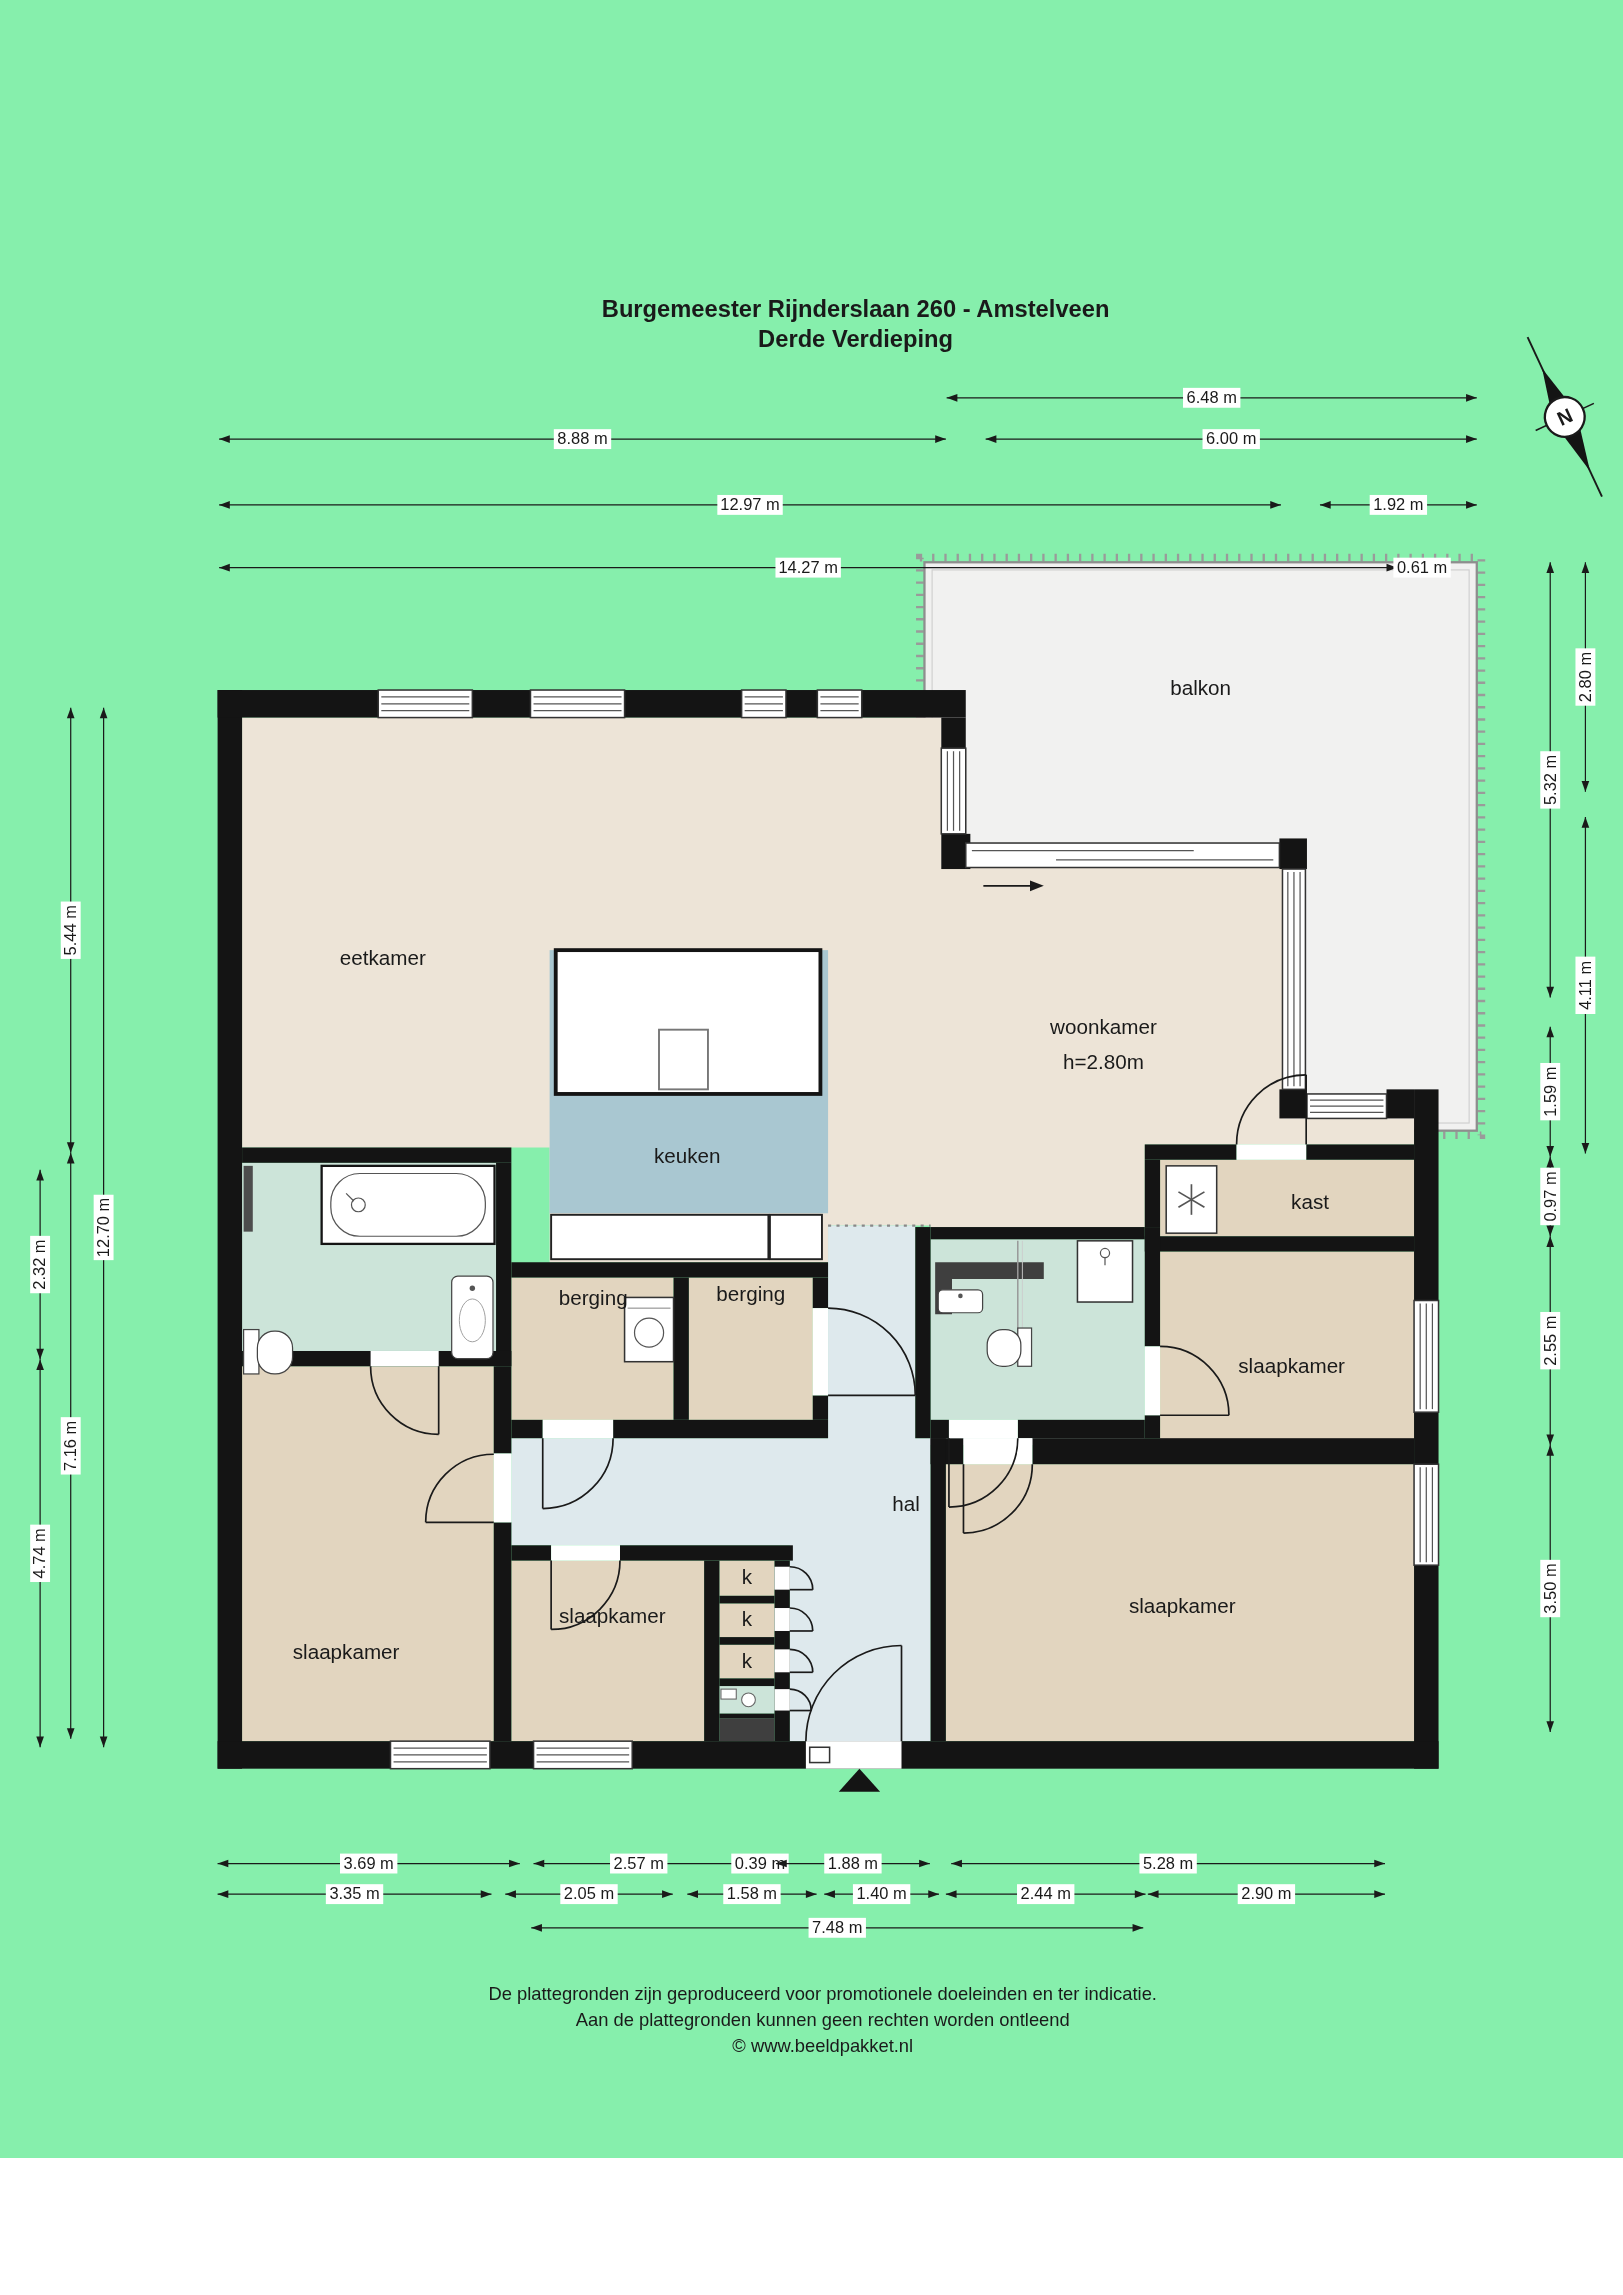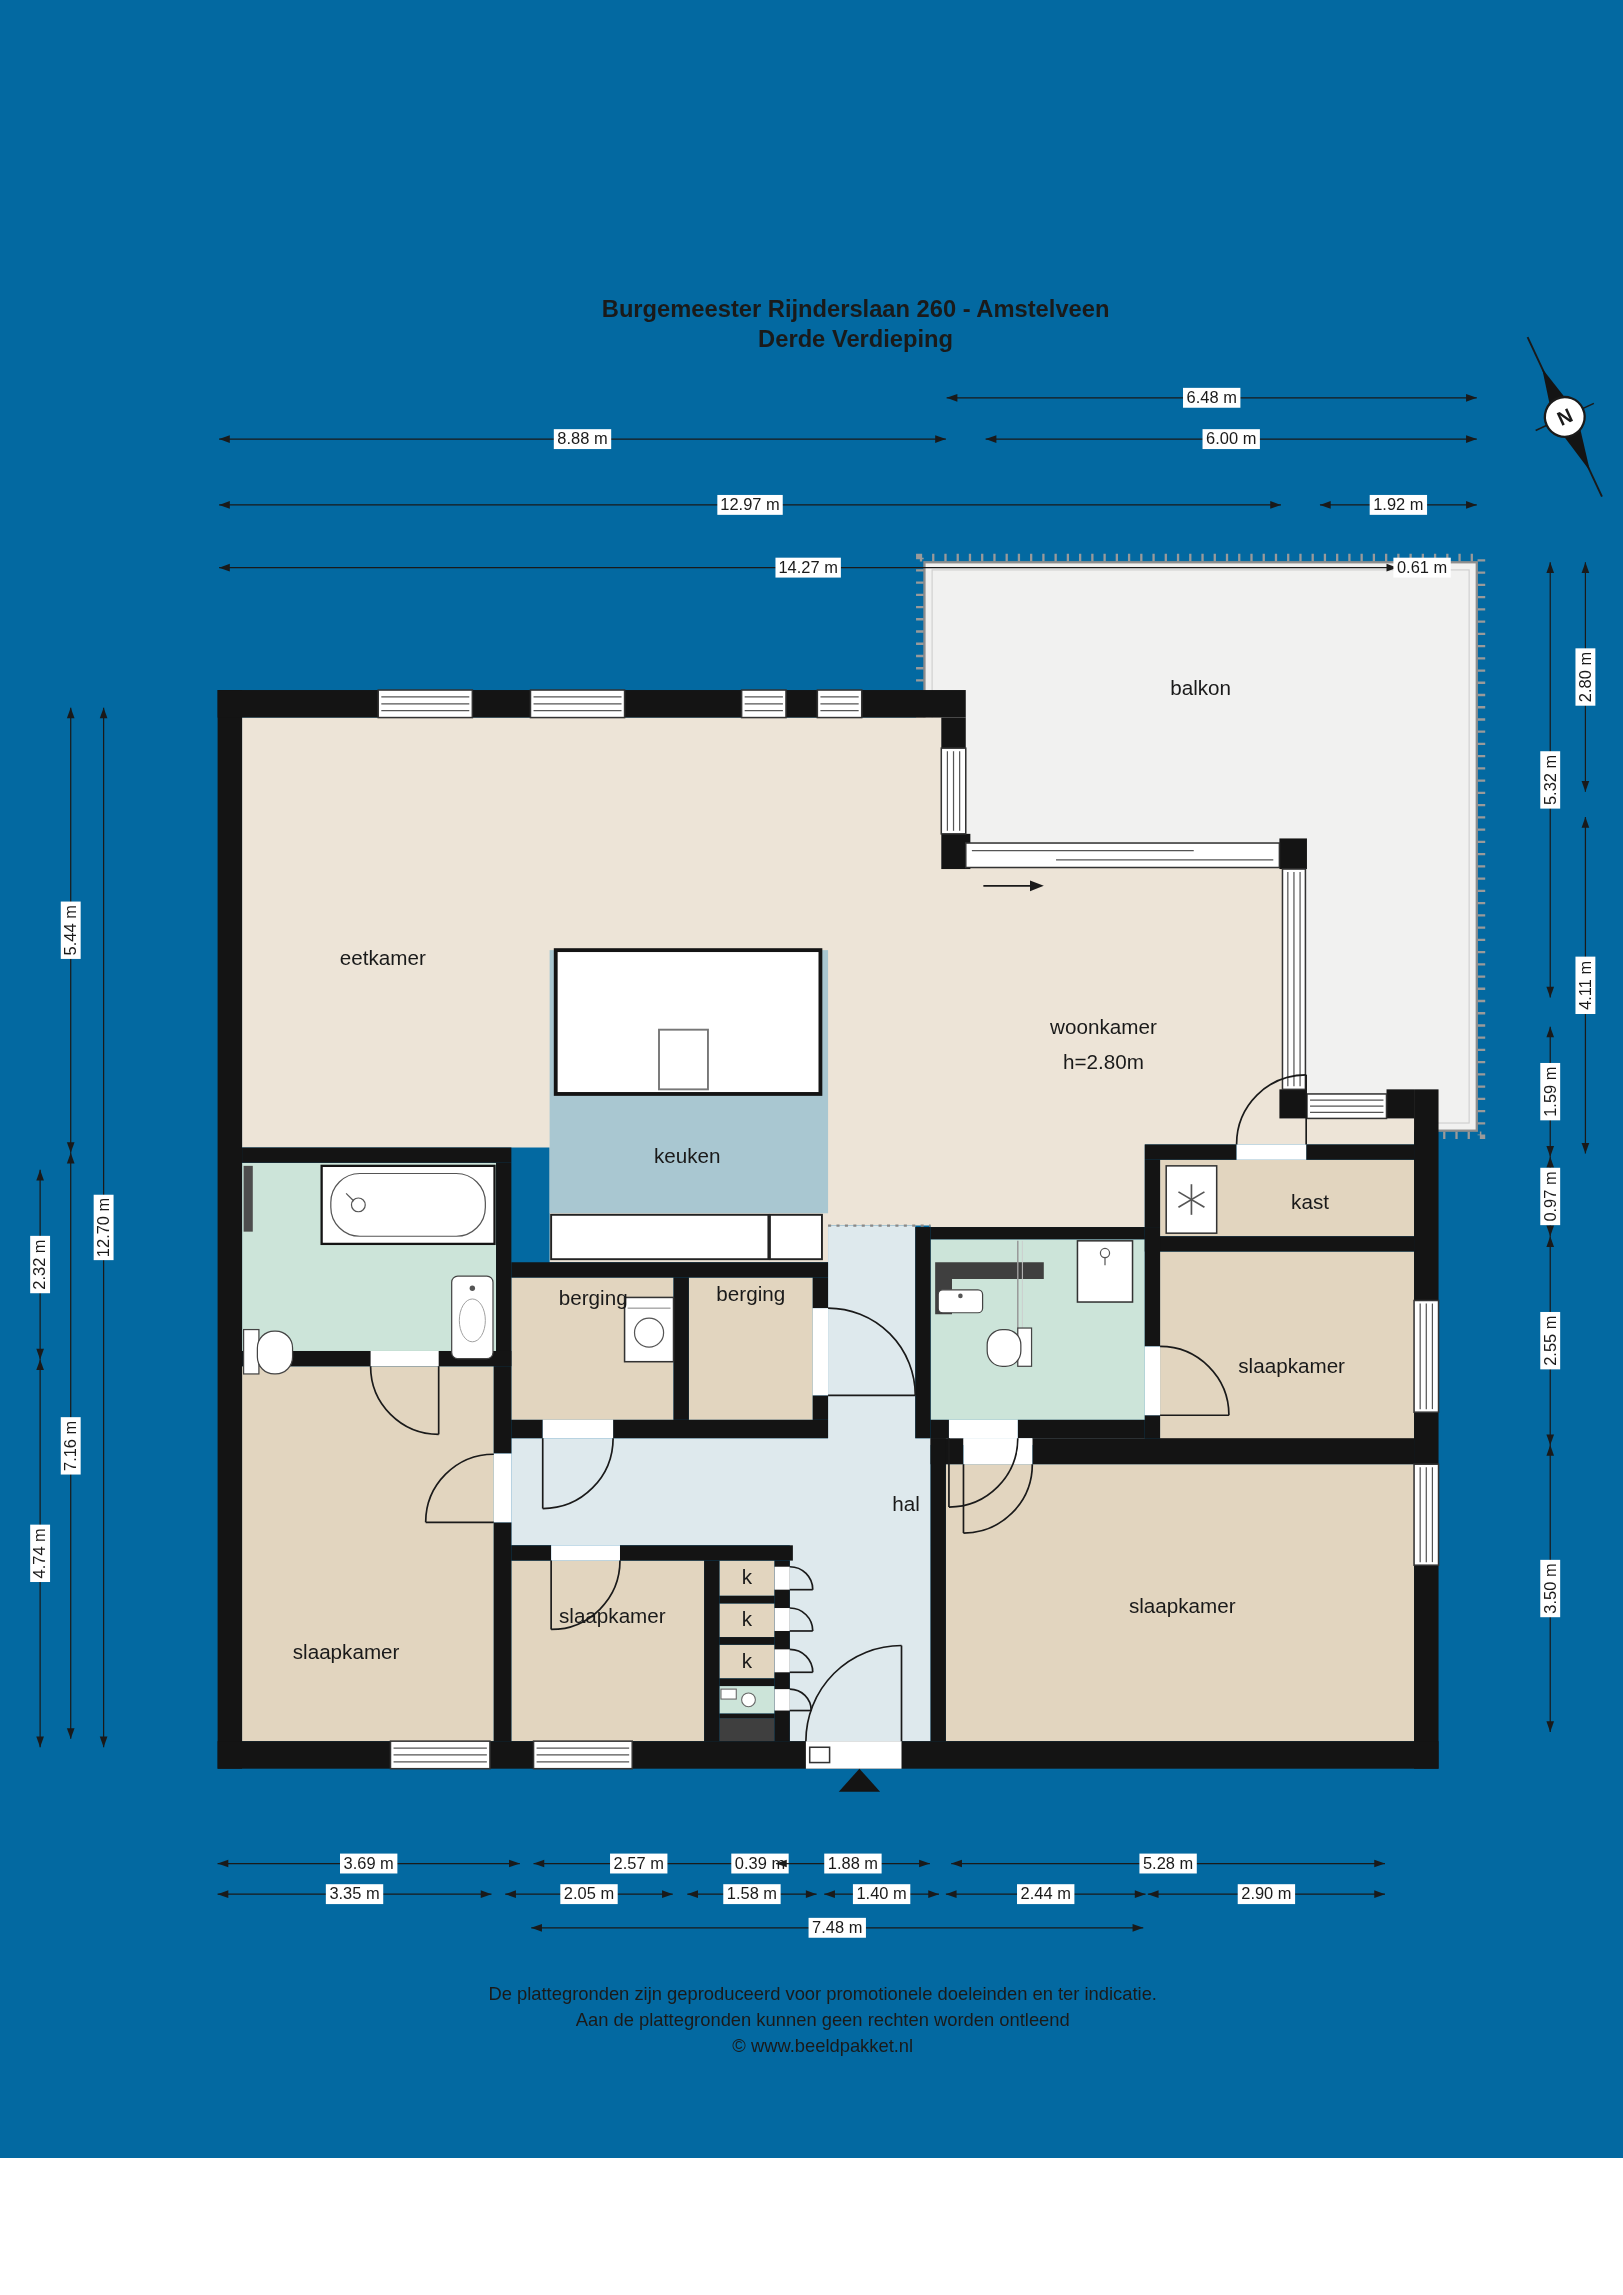--- a/index.html
+++ b/index.html
@@ -1,17 +1,17 @@
 <!DOCTYPE html>
 <html style="font-size:12.2px"><head>
 <meta charset="utf-8">
 <style>
   html,body{margin:0;padding:0;background:#ffffff;}
   body{font-family:"Liberation Sans", sans-serif;}
-  #stage{position:relative;width:1624px;height:2158px;background:#0369a1;overflow:hidden;}
+  #stage{position:relative;width:1624px;height:2158px;background:#86efac;overflow:hidden;}
   svg{display:block;}
   text{fill:#1a1a1a;}
   .title{font-weight:bold;font-size:31px;}
   .footer{font-size:24px;}
   .dim-label{font-size:21.5px;}
   .room-label{font-size:27px;}
 </style>
 </head>
 <body>
 

